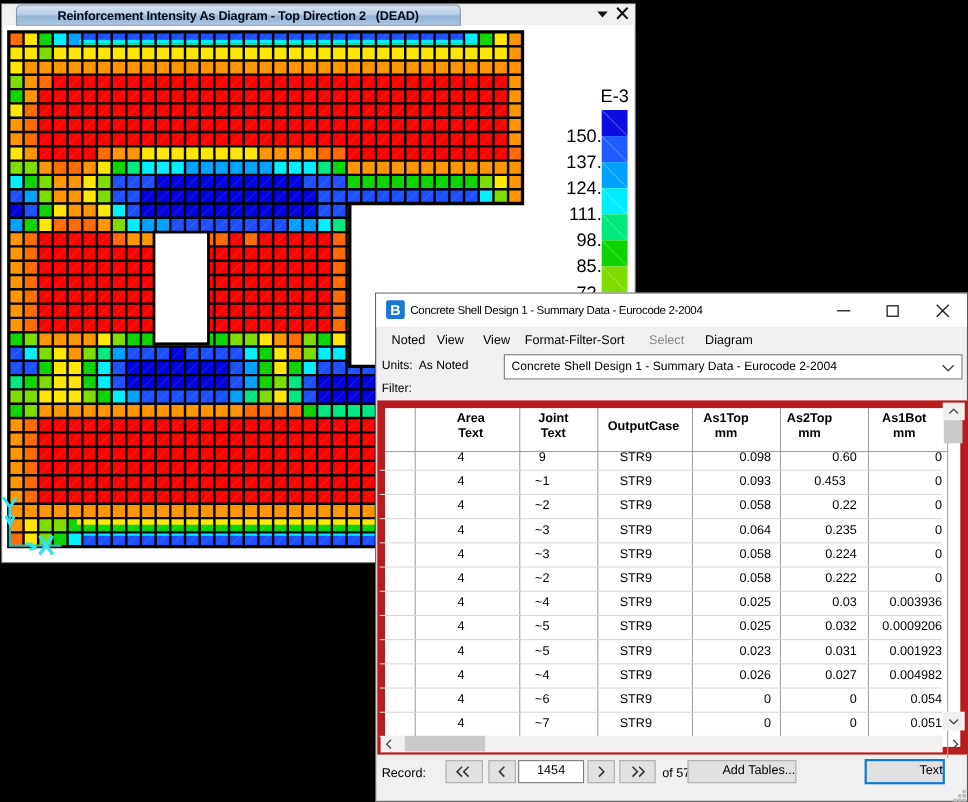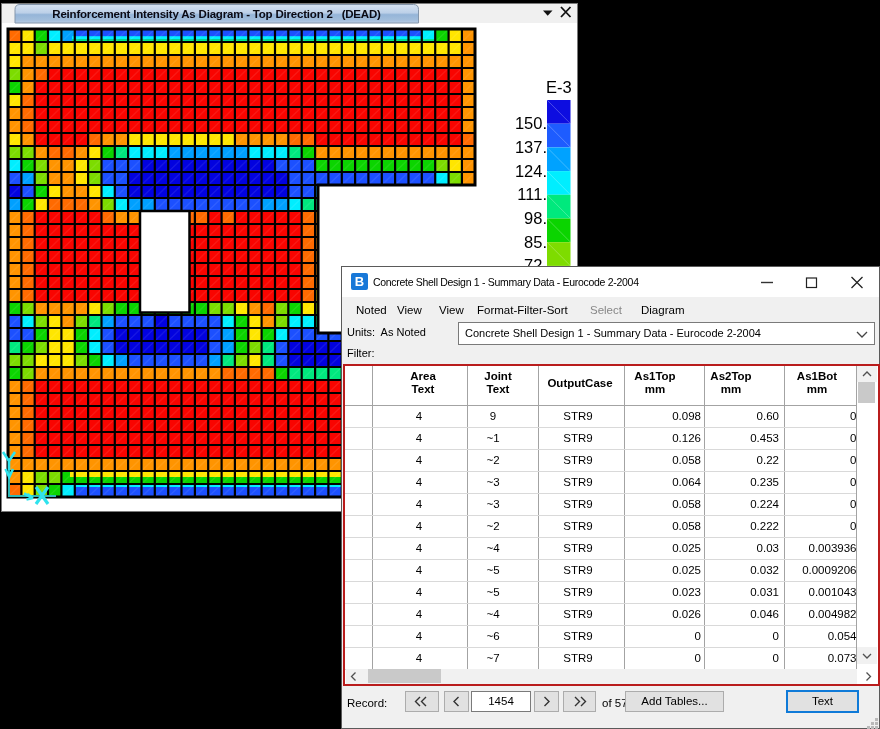--- a/index.html
+++ b/index.html
@@ -8,29 +8,29 @@
 #tbar{position:absolute;left:0;top:0;width:537px;height:30px;background:#fff}
 #icon{position:absolute;left:9px;top:6px;width:17px;height:17px;background:#1878D8;
  border-radius:2px;color:#fff;font-weight:bold;font-size:13px;text-align:center;line-height:17px}
 #ttl{position:absolute;left:31px;top:8.5px;font-size:10.5px;letter-spacing:-0.3px}
 .mb{position:absolute;top:37px;font-size:11.5px}
 #units{position:absolute;left:5px;top:59px;font-size:11px}
 #combo{position:absolute;left:116px;top:54.5px;width:417px;height:23.5px;background:#fff;
  border:1px solid #7a7a7a;line-height:21.5px;padding-left:6px;overflow:hidden;font-size:11px}
 #filter{position:absolute;left:5px;top:80px;font-size:11px}
 #tframe{position:absolute;left:1px;top:96.5px;width:536.5px;height:322px;
- border:2px solid #b91c1c;background:#fff}
+ border:7px solid #b91c1c;background:#fff}
 .vl{position:absolute;top:0;width:1px;background:#a3a3a3}
 .rl{position:absolute;left:0;width:511px;height:1px;background:#d9d9d9}
 .hd{position:absolute;top:4px;width:100px;text-align:center;font-weight:bold;line-height:13px;font-size:11.5px}
 .cv{position:absolute;text-align:center;height:13px}
 .cn{position:absolute;text-align:right;height:13px}
 .sb{position:absolute;background:#f1f1f1}
 .btn{position:absolute;height:21px;background:#e1e1e1;border:1px solid #acacac;
- text-align:center;line-height:19px;font-size:11.5px}
+ text-align:right;line-height:19px;font-size:11.5px}
 #grip span{position:absolute;width:2.5px;height:2.5px;background:#b9b9b9}
 svg.gl{position:absolute}
 </style></head><body>
 <svg width="880" height="729" viewBox="0 0 880 729" font-family="Liberation Sans, sans-serif" style="position:absolute;left:0;top:0">
 <defs>
  <clipPath id="slab">
         <path d="M8,29 H475 V185 H318 V333 H352 V497 H8 Z"></path>
       </clipPath>
  <pattern id="diag" width="13.35" height="13" patternUnits="userSpaceOnUse" x="8" y="29">
    <path d="M0,13 L13.35,0" stroke="#fff" stroke-opacity="0.1" stroke-width="1"></path>
@@ -395,22 +395,22 @@
 <div class="cv" style="left:52px;top:44px;width:44px">4</div>
 <div class="cv" style="left:126px;top:44px;width:44px">9</div>
 <div class="cv" style="left:190px;top:44px;width:86px">STR9</div>
 <div class="cn" style="left:282px;top:44px;width:74px">0.098</div>
 <div class="cn" style="left:362px;top:44px;width:72px">0.60</div>
 <div class="cn" style="left:442px;top:44px;width:69.5px">0</div>
 <div class="rl" style="top:83px"></div>
 <div class="cv" style="left:52px;top:66px;width:44px">4</div>
 <div class="cv" style="left:126px;top:66px;width:44px">~1</div>
 <div class="cv" style="left:190px;top:66px;width:86px">STR9</div>
-<div class="cn" style="left:282px;top:66px;width:74px">0.126</div>
-<div class="cn" style="left:362px;top:66px;width:72px">0.453</div>
+<div class="cn" style="left:282px;top:66px;width:74px">0.093</div>
+<div class="cn" style="left:352px;top:66px;width:72px">0.453</div>
 <div class="cn" style="left:442px;top:66px;width:69.5px">0</div>
 <div class="rl" style="top:105px"></div>
 <div class="cv" style="left:52px;top:88px;width:44px">4</div>
 <div class="cv" style="left:126px;top:88px;width:44px">~2</div>
 <div class="cv" style="left:190px;top:88px;width:86px">STR9</div>
 <div class="cn" style="left:282px;top:88px;width:74px">0.058</div>
 <div class="cn" style="left:362px;top:88px;width:72px">0.22</div>
 <div class="cn" style="left:442px;top:88px;width:69.5px">0</div>
 <div class="rl" style="top:127px"></div>
 <div class="cv" style="left:52px;top:110px;width:44px">4</div>
@@ -446,42 +446,42 @@
 <div class="cv" style="left:190px;top:198px;width:86px">STR9</div>
 <div class="cn" style="left:282px;top:198px;width:74px">0.025</div>
 <div class="cn" style="left:362px;top:198px;width:72px">0.032</div>
 <div class="cn" style="left:442px;top:198px;width:69.5px">0.0009206</div>
 <div class="rl" style="top:237px"></div>
 <div class="cv" style="left:52px;top:220px;width:44px">4</div>
 <div class="cv" style="left:126px;top:220px;width:44px">~5</div>
 <div class="cv" style="left:190px;top:220px;width:86px">STR9</div>
 <div class="cn" style="left:282px;top:220px;width:74px">0.023</div>
 <div class="cn" style="left:362px;top:220px;width:72px">0.031</div>
-<div class="cn" style="left:442px;top:220px;width:69.5px">0.001043</div>
+<div class="cn" style="left:442px;top:220px;width:69.5px">0.001923</div>
 <div class="rl" style="top:259px"></div>
 <div class="cv" style="left:52px;top:242px;width:44px">4</div>
 <div class="cv" style="left:126px;top:242px;width:44px">~4</div>
 <div class="cv" style="left:190px;top:242px;width:86px">STR9</div>
 <div class="cn" style="left:282px;top:242px;width:74px">0.026</div>
-<div class="cn" style="left:362px;top:242px;width:72px">0.046</div>
+<div class="cn" style="left:362px;top:242px;width:72px">0.027</div>
 <div class="cn" style="left:442px;top:242px;width:69.5px">0.004982</div>
 <div class="rl" style="top:281px"></div>
 <div class="cv" style="left:52px;top:264px;width:44px">4</div>
 <div class="cv" style="left:126px;top:264px;width:44px">~6</div>
 <div class="cv" style="left:190px;top:264px;width:86px">STR9</div>
 <div class="cn" style="left:282px;top:264px;width:74px">0</div>
 <div class="cn" style="left:362px;top:264px;width:72px">0</div>
 <div class="cn" style="left:442px;top:264px;width:69.5px">0.054</div>
 <div class="rl" style="top:303px"></div>
 <div class="cv" style="left:52px;top:286px;width:44px">4</div>
 <div class="cv" style="left:126px;top:286px;width:44px">~7</div>
 <div class="cv" style="left:190px;top:286px;width:86px">STR9</div>
 <div class="cn" style="left:282px;top:286px;width:74px">0</div>
 <div class="cn" style="left:362px;top:286px;width:72px">0</div>
-<div class="cn" style="left:442px;top:286px;width:69.5px">0.073</div>
+<div class="cn" style="left:442px;top:286px;width:69.5px">0.051</div>
  </div>
 
  <div class="sb" style="left:514.5px;top:99px;width:20px;height:16px"></div>
  <svg class="gl" width="20" height="16" style="left:514.5px;top:99px">
       <path d="M6,10 l4,-4 l4,4" stroke="#505050" stroke-width="1.3" fill="none"></path>
     </svg>
  <div class="sb" style="left:516px;top:115px;width:17px;height:21px;background:#c9c9c9"></div>
  <div class="sb" style="left:514.5px;top:380px;width:20px;height:17px"></div>
  <svg class="gl" width="20" height="17" style="left:514.5px;top:380px">
       <path d="M6,7 l4,4 l4,-4" stroke="#505050" stroke-width="1.3" fill="none"></path>

